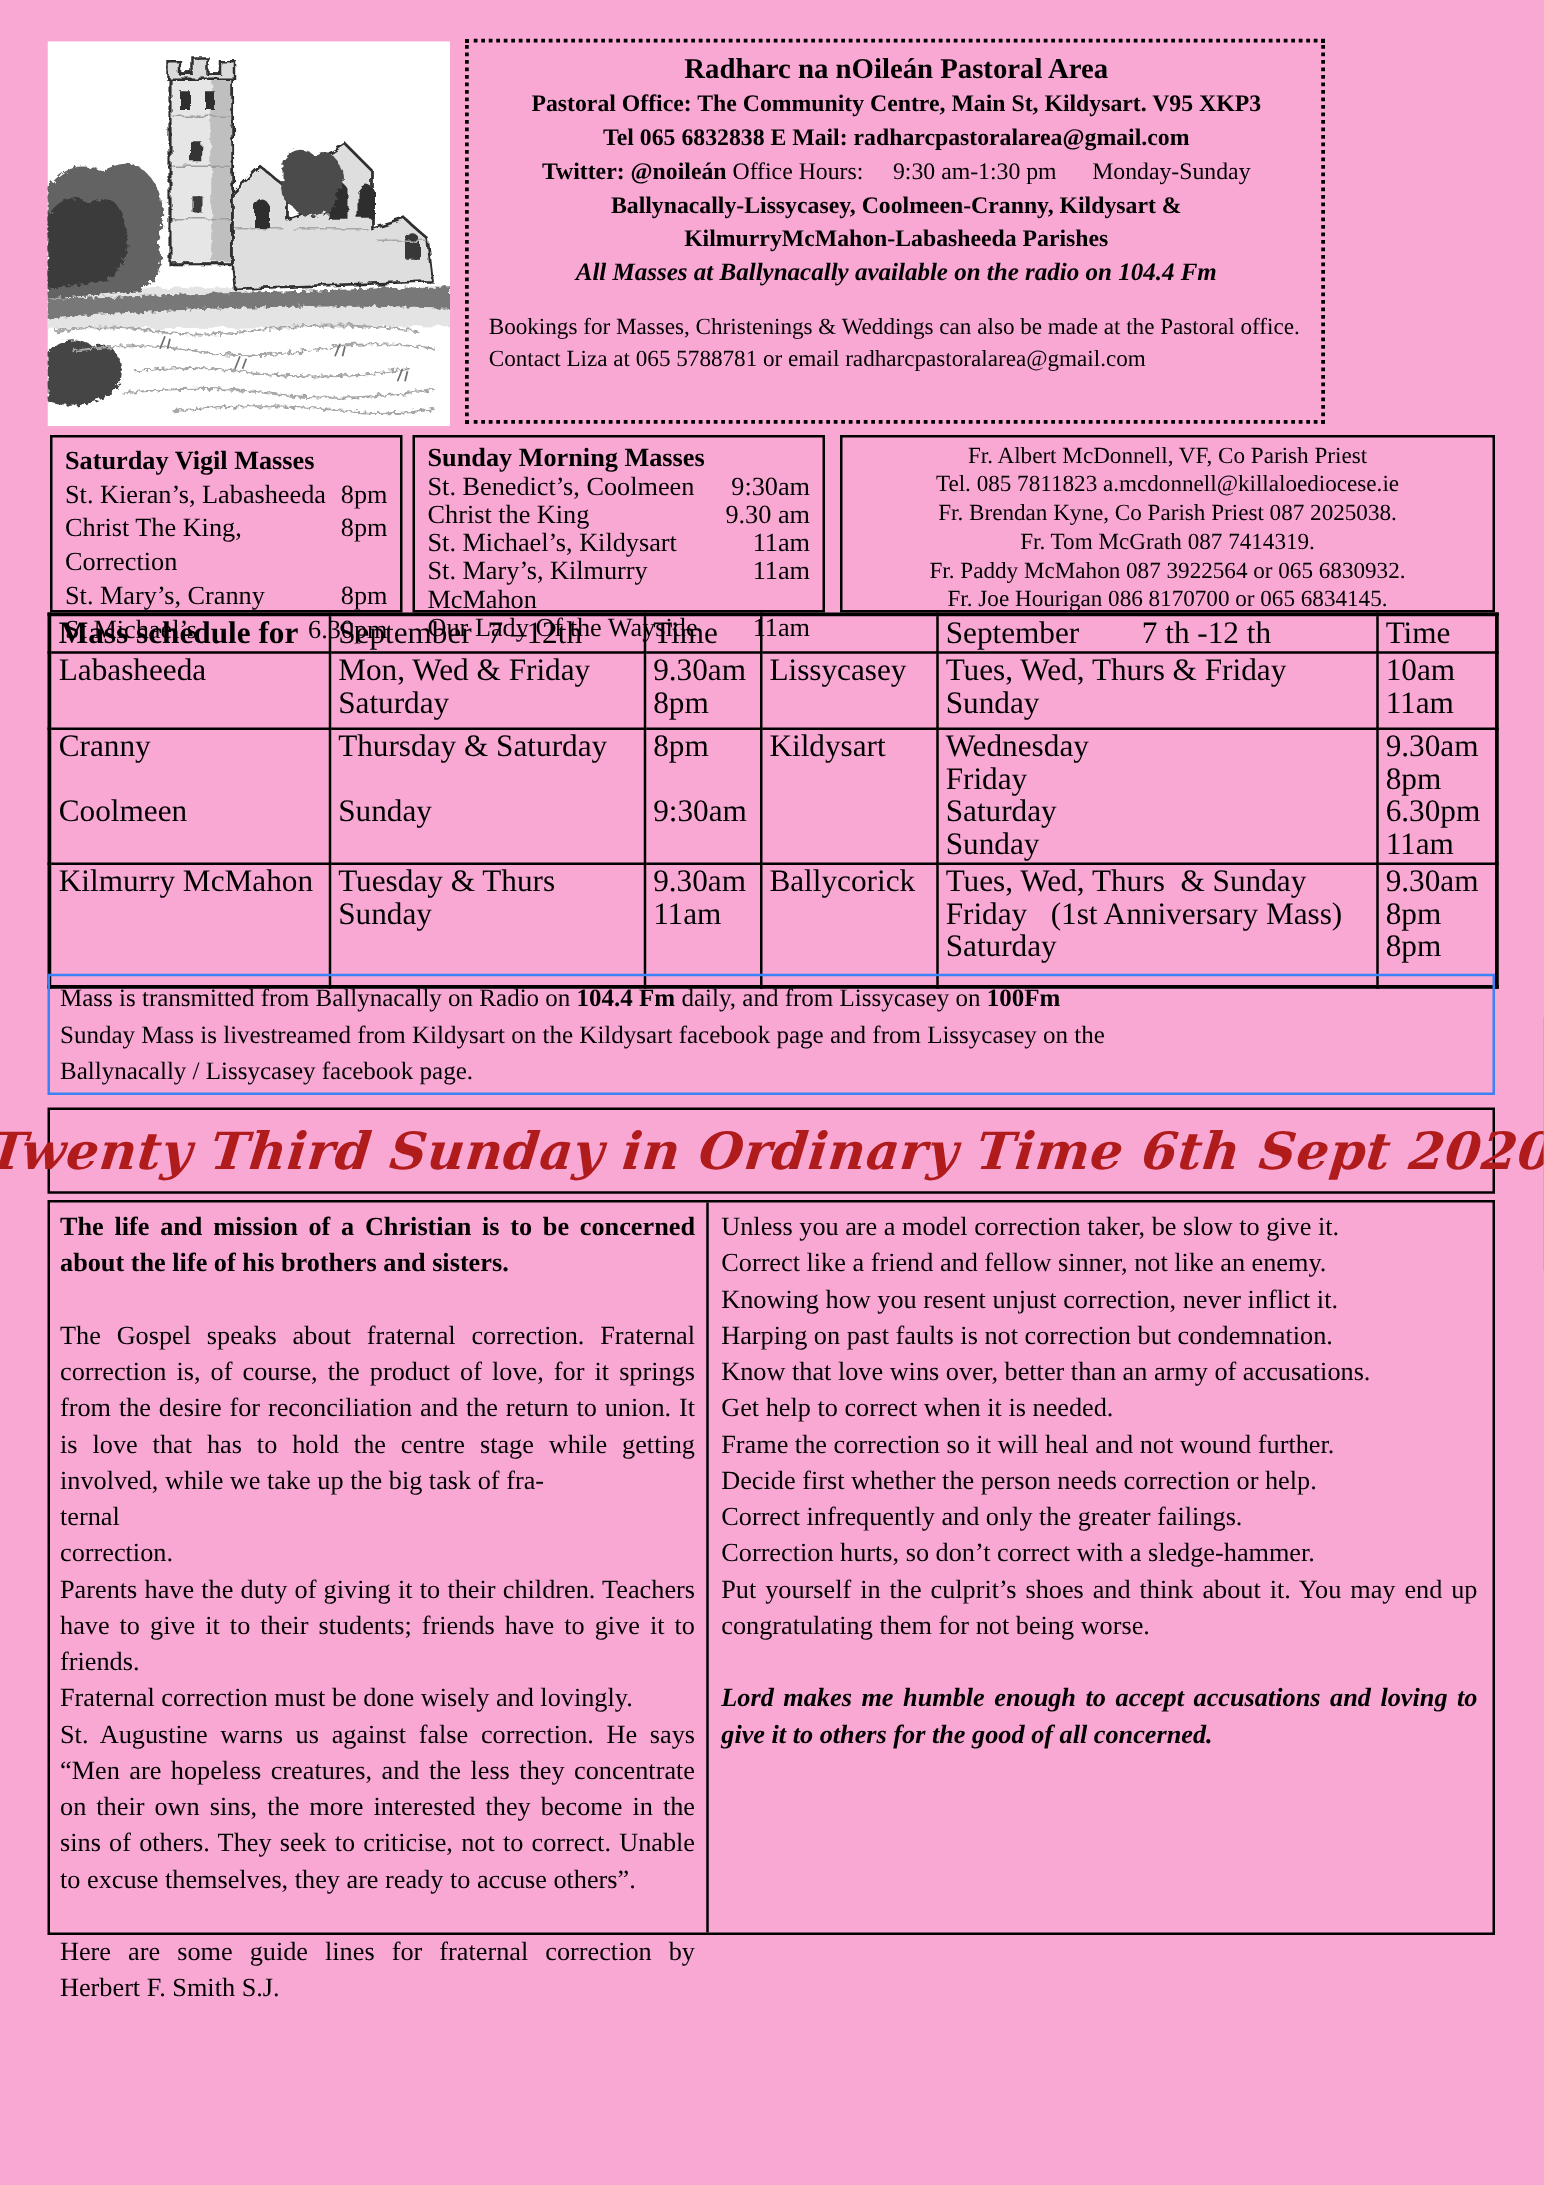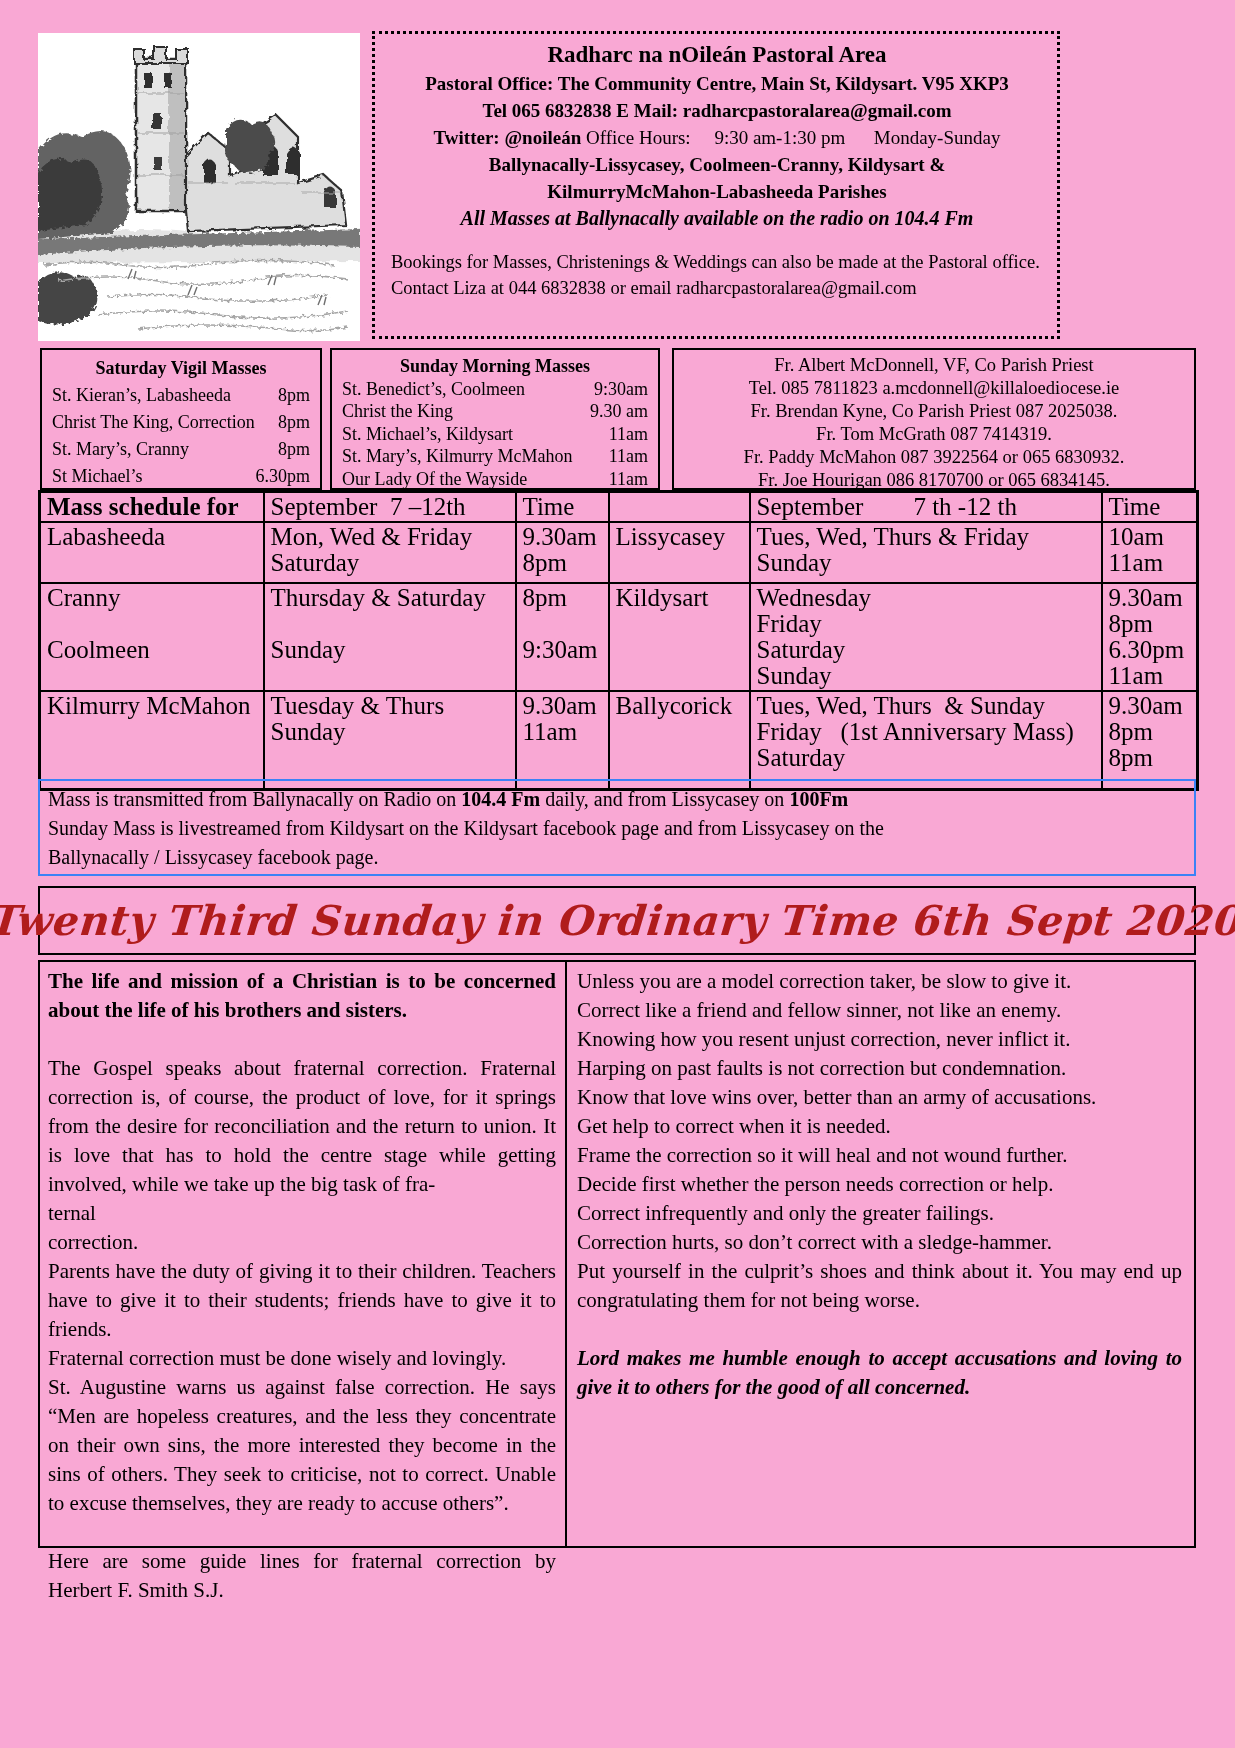--- a/index.html
+++ b/index.html
@@ -20,21 +20,21 @@
     border:3px dotted #000; padding:6px 10px 4px 12px;
     text-align:center; font-size:19px; line-height:27px; font-weight:bold;
   }
   .header-box .h-title { font-size:23px; line-height:30px; }
   .header-box .normal { font-weight:normal; }
   .pre { white-space:pre-wrap; }
   .header-box .radio-note { font-style:italic; font-size:20px; }
   .header-box .bookings { text-align:left; font-weight:normal; font-size:18.5px; line-height:26px; margin-top:17px; padding-left:4px; }
 
   
-  .mass-box { border:2px solid #000; top:348px; height:142px; padding:5px 10px 0 10px; font-size:18px;text-align:center; }
+  .mass-box { border:2px solid #000; top:348px; height:142px; padding:5px 10px 0 10px; font-size:21px; }
   .box-sat  { left:40px;  width:282px; line-height:27px; }
   .box-sun  { left:330px; width:330px; line-height:22.6px; }
   .box-pri  { left:672px; width:524px; line-height:23px; text-align:center; font-size:18.5px; padding-top:4px; }
   .mass-box .bx-title { font-weight:bold; }
   .mass-row { display:flex; justify-content:space-between; }
 
   
   table.schedule {
     position:absolute; left:38px; top:490px; width:1158px;
     border-collapse:collapse; table-layout:fixed;
@@ -154,21 +154,21 @@
   <div class="abs header-box">
     <div class="h-title">Radharc na nOileán Pastoral Area</div>
     <div>Pastoral Office: The Community Centre, Main St, Kildysart. V95 XKP3</div>
     <div>Tel 065 6832838  E Mail: radharcpastoralarea@gmail.com</div>
     <div><span class="pre">Twitter: @noileán</span><span class="normal pre"> Office Hours:     9:30 am-1:30 pm      Monday-Sunday</span></div>
     <div>Ballynacally-Lissycasey, Coolmeen-Cranny, Kildysart &amp;</div>
     <div>KilmurryMcMahon-Labasheeda Parishes</div>
     <div class="radio-note">All Masses at Ballynacally available on the radio on 104.4 Fm</div>
     <div class="bookings">
       <div>Bookings for Masses, Christenings &amp; Weddings can also be made at the Pastoral office.</div>
-      <div>Contact Liza at 044 6832838 or email radharcpastoralarea@gmail.com</div>
+      <div>Contact Liza at 065 5788781 or email radharcpastoralarea@gmail.com</div>
     </div>
   </div>
 
   <div class="abs mass-box box-sat">
     <div class="bx-title">Saturday Vigil Masses</div>
     <div class="mass-row">
         <span>St. Kieran’s, Labasheeda</span>
         <span>8pm</span>
       </div>
     <div class="mass-row">

